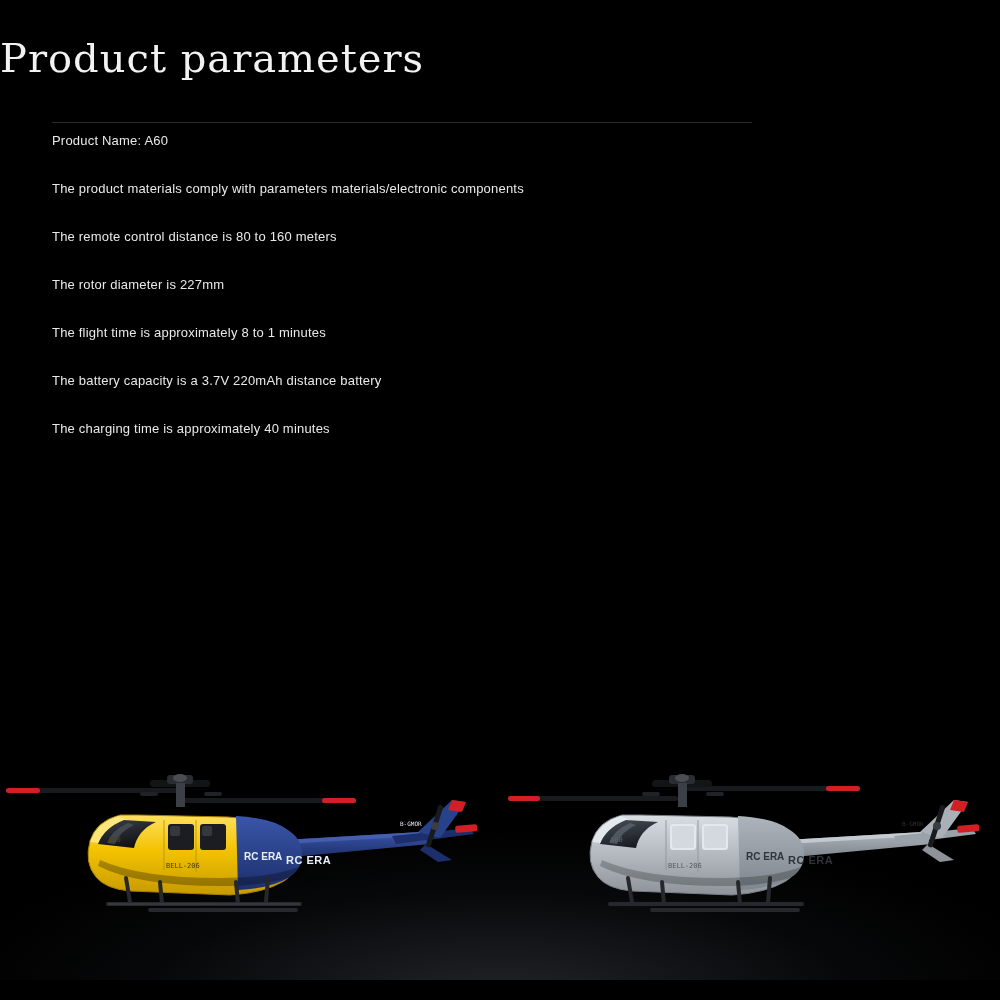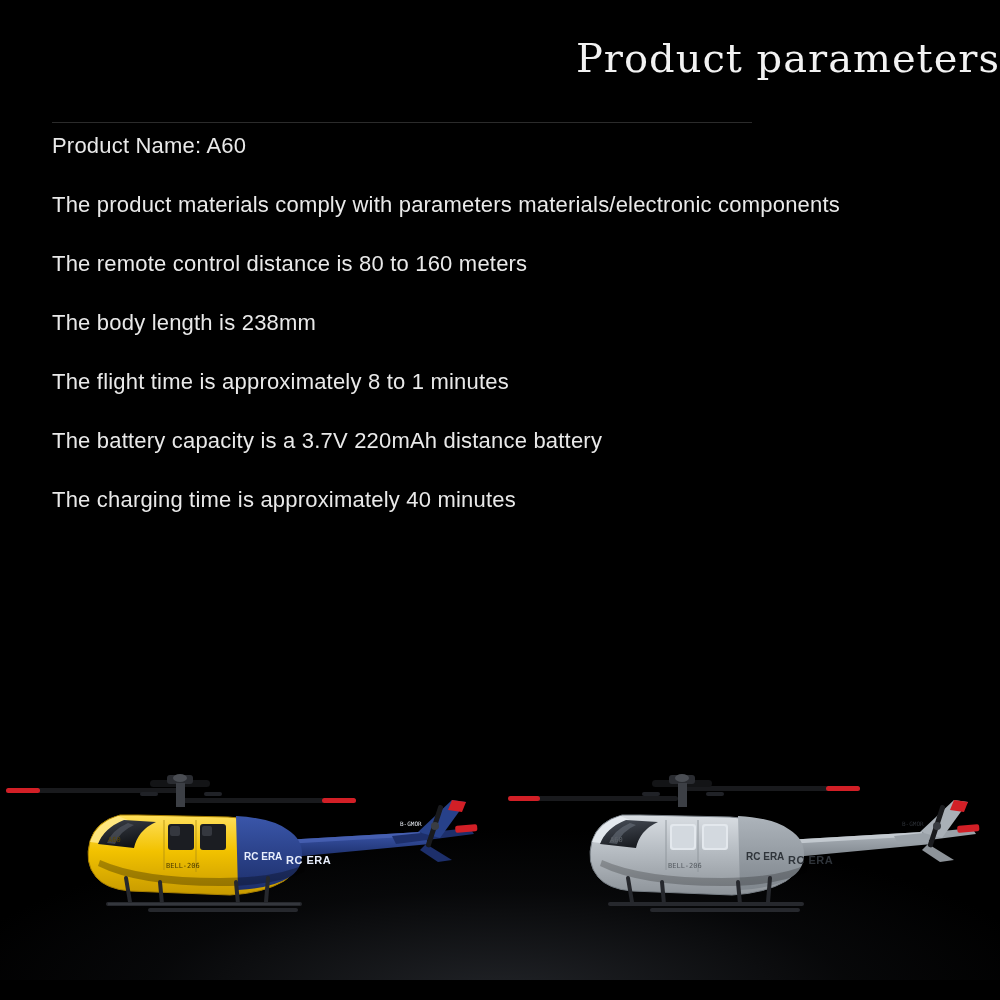--- a/index.html
+++ b/index.html
@@ -21,21 +21,21 @@
     height: 1000px;
     background: #000000;
   }
 
   
   .title-wrap {
     position: absolute;
     top: 34px;
     left: 0;
     width: 1000px;
-    text-align: right;
+    text-align: left;
   }
   .title {
     font-family: "DejaVu Serif", serif;
     font-size: 40px;
     font-weight: 400;
     letter-spacing: 1px;
     color: #f2f2f2;
     line-height: 1.2;
   }
 
@@ -46,21 +46,21 @@
     top: 122px;
     width: 900px;
   }
   .spec-divider {
     width: 700px;
     height: 1px;
     background: #2b2b2b;
     margin-bottom: 10px;
   }
   .spec-line {
-    font-size: 22px;
+    font-size: 13px;
     color: #e9e9e9;
     letter-spacing: 0.2px;
     margin: 0 0 33px 0;
     white-space: nowrap;
   }
   .spec-line:last-child { margin-bottom: 16px; }
 
   
   .photo-area {
     position: absolute;
@@ -102,21 +102,21 @@
 
   <div class="title-wrap">
     <div class="title">Product parameters</div>
   </div>
 
   <div class="spec-block">
     <div class="spec-divider"></div>
     <p class="spec-line">Product Name: A60</p>
     <p class="spec-line">The product materials comply with parameters materials/electronic components</p>
     <p class="spec-line">The remote control distance is 80 to 160 meters</p>
-    <p class="spec-line">The body length is 238mm</p>
+    <p class="spec-line">The rotor diameter is 227mm</p>
     <p class="spec-line">The flight time is approximately 8 to 1 minutes</p>
     <p class="spec-line">The battery capacity is a 3.7V 220mAh distance battery</p>
     <p class="spec-line">The charging time is approximately 40 minutes</p>
   </div>
 
   <div class="photo-area">
     <div class="glow"></div>
 
     <div class="heli left">
       <svg width="500" height="230" viewBox="0 0 500 230" xmlns="http://www.w3.org/2000/svg">

